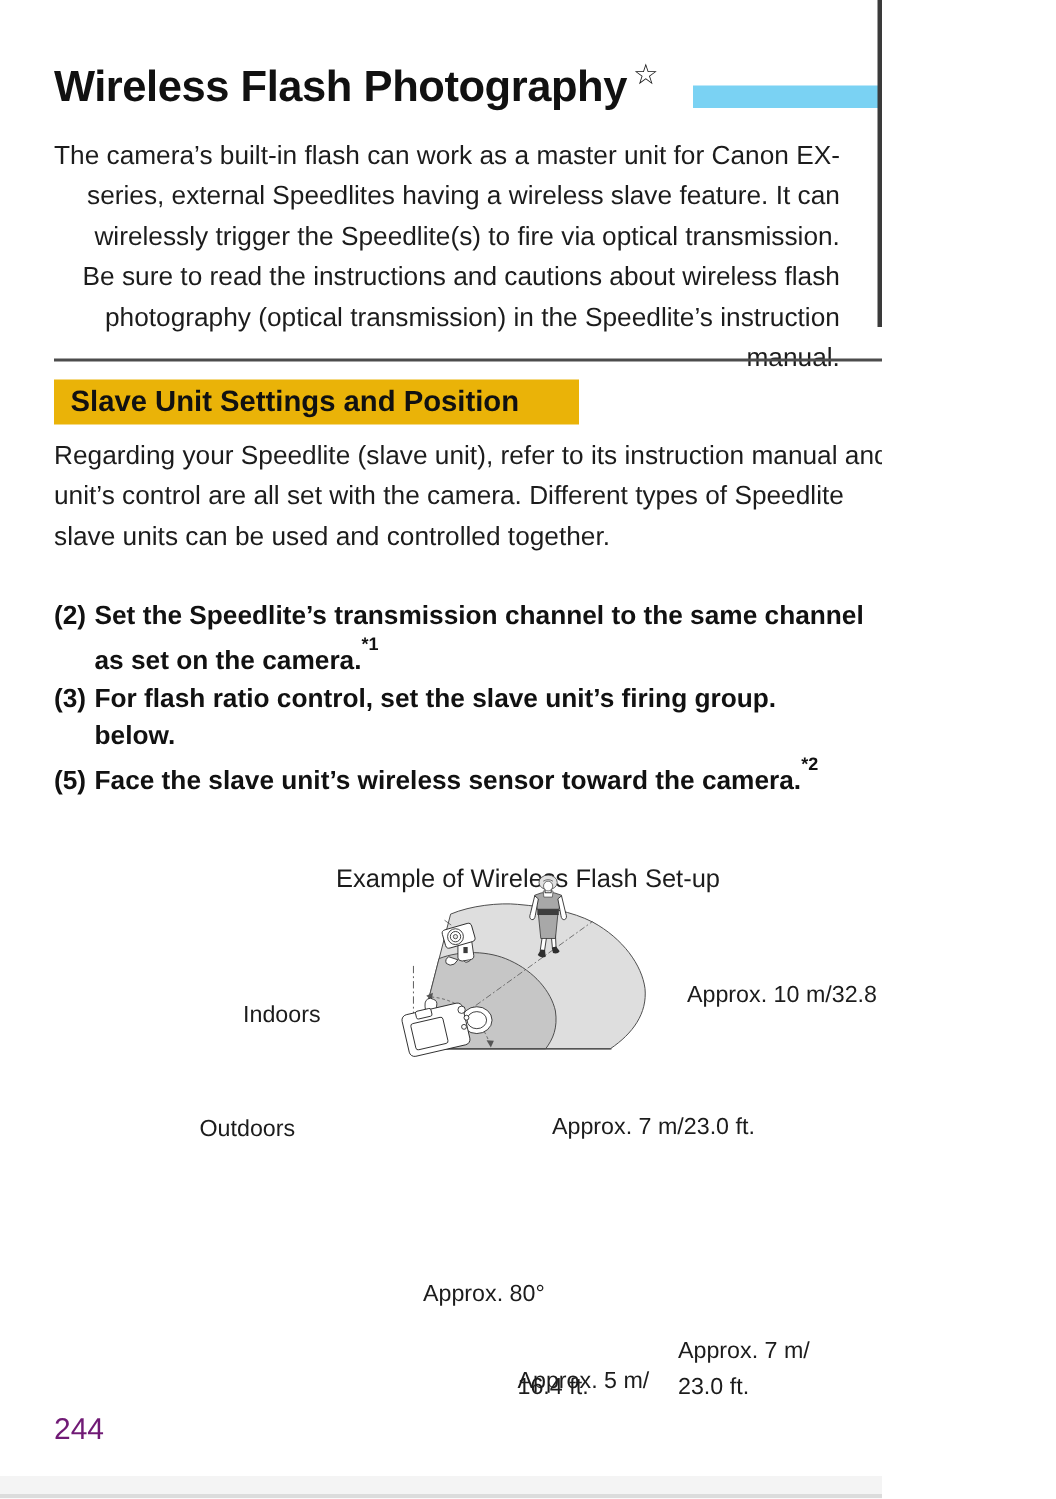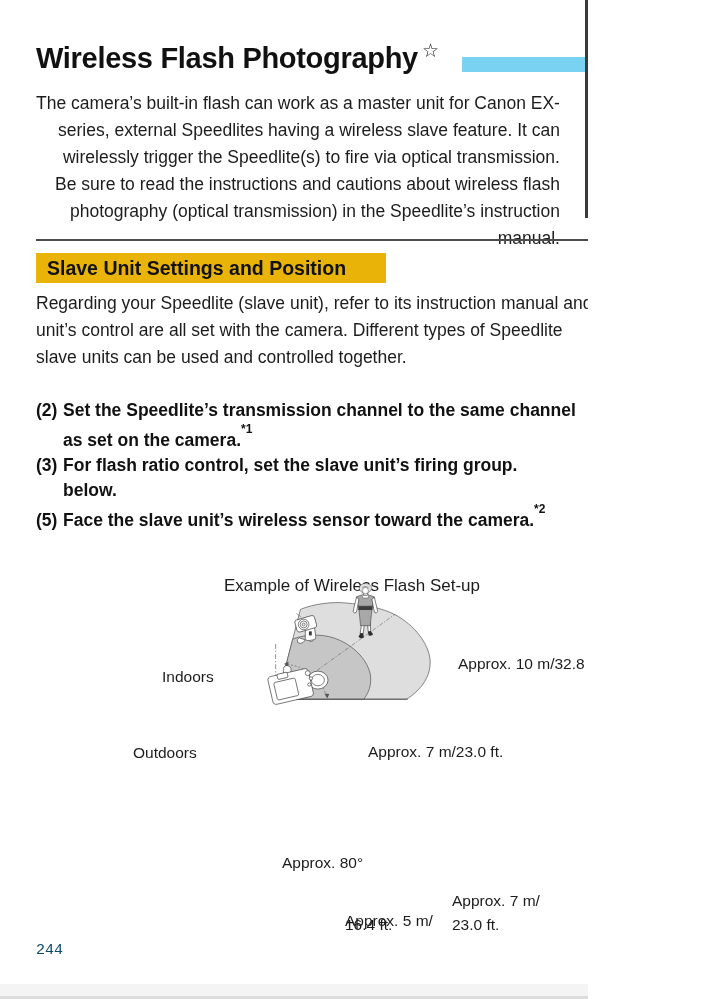--- a/index.html
+++ b/index.html
@@ -22,21 +22,21 @@
     font-size:19.5px;font-weight:bold;line-height:30px;padding-left:11px;
     white-space:nowrap;color:#111;
   }
   .para2{left:36px;top:290px;font-size:17.5px;line-height:27px;white-space:nowrap;}
   .steps{left:36px;top:398px;font-size:17.5px;font-weight:bold;line-height:25px;white-space:nowrap;color:#111;}
   .steps .num{display:inline-block;width:27px;}
   .steps .cont{padding-left:27px;}
   sup.fn{font-size:12px;position:relative;top:-6px;font-weight:bold;}
   .diagram-title{left:0;top:576px;width:704px;text-align:center;font-size:17px;white-space:nowrap;}
   .dlabel{font-size:15.5px;white-space:nowrap;color:#1c1c1c;}
-  .pagenum{left:36px;top:942px;font-size:15px;color:#0c4a6e;font-family:Liberation Mono, monospace;}
+  .pagenum{left:36px;top:942px;font-size:20px;color:#701a75;}
   .bottom-strip{left:0;top:984px;width:704px;height:15px;background:#f4f4f4;}
   .bottom-edge{left:0;top:996px;width:704px;height:3px;background:#dcdcdc;}
   .side-tab{right:0;top:0;width:3px;height:218px;background:#3a3a3a;}
   svg .lineart{fill:#ffffff;stroke:#222222;stroke-width:1.4;}
 </style>
 </head>
 <body>
 
 <div class="page">
 

